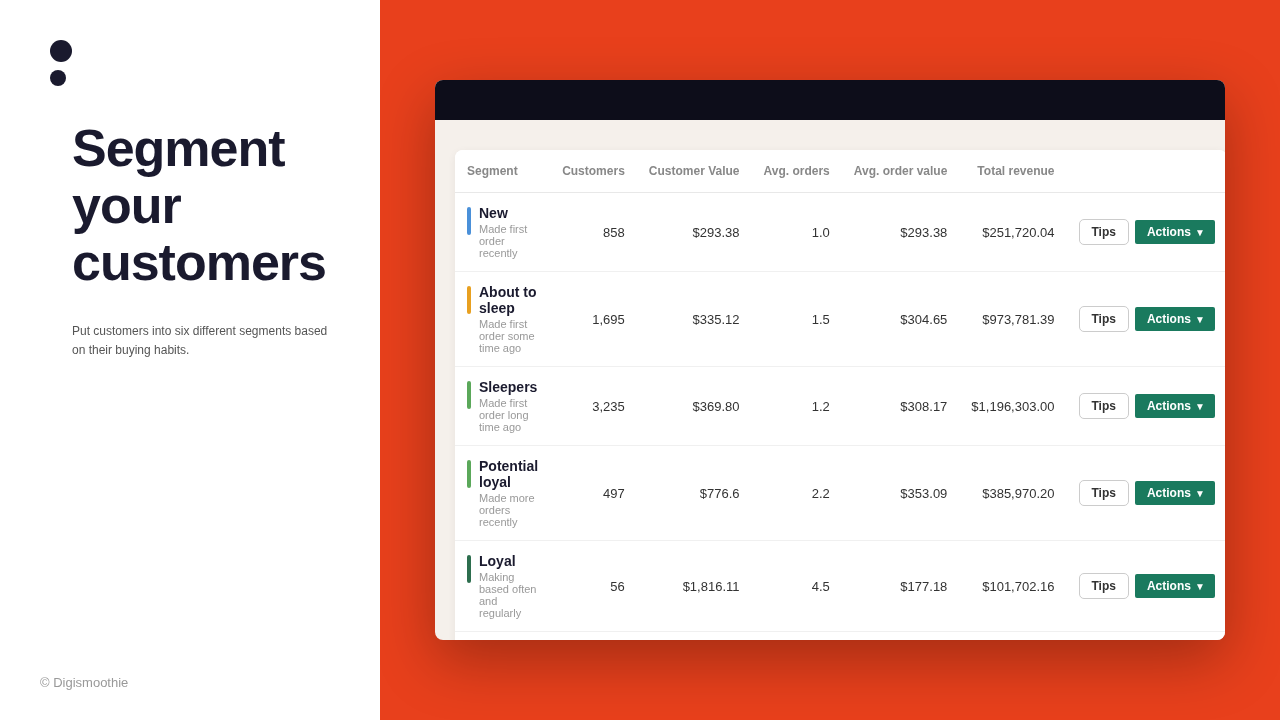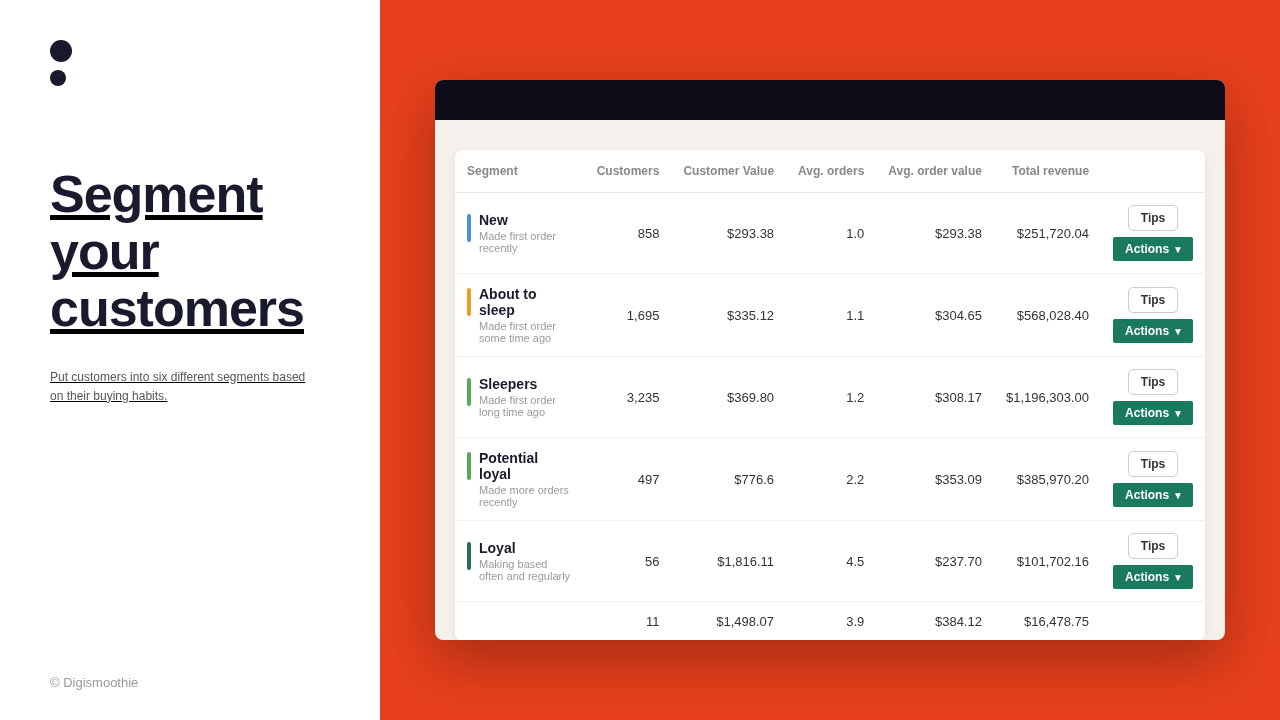--- a/index.html
+++ b/index.html
@@ -10,24 +10,23 @@
       font-family: 'Arial', sans-serif;
       display: flex;
     }
 
     
     .left-panel {
       width: 380px;
       height: 720px;
       background: #ffffff;
       display: flex;
-      flex-direction: column;
+      flex-direction: row;
       padding: 40px 50px;
       position: relative;
-      text-decoration: underline;
     }
 
     .logo-dots {
       display: flex;
       flex-direction: column;
       gap: 8px;
       margin-bottom: auto;
     }
     .dot {
       width: 22px;
@@ -59,21 +58,21 @@
     .subtext {
       font-size: 12px;
       color: #555;
       line-height: 1.6;
       max-width: 260px;
     }
 
     .footer-copy {
       position: absolute;
       bottom: 30px;
-      left: 50px;
+      left: 40px;
       font-size: 13px;
       color: #999;
     }
 
     
     .right-panel {
       width: 900px;
       height: 720px;
       background: #e8401c;
       display: flex;
@@ -179,21 +178,20 @@
       color: #999;
       margin-top: 2px;
     }
 
     .actions-cell {
       display: flex;
       align-items: center;
       justify-content: flex-end;
       gap: 6px;
       white-space: nowrap;
-      flex-direction: column;
     }
 
     .btn-tips {
       padding: 5px 12px;
       font-size: 12px;
       font-weight: 600;
       background: white;
       border: 1.5px solid #ccc;
       border-radius: 5px;
       cursor: pointer;
@@ -281,23 +279,23 @@
       <div class="segment-name-cell">
         <div class="segment-color-bar" style="background:#e8a020;"></div>
         <div>
           <div class="segment-label">About to sleep</div>
           <div class="segment-desc">Made first order some time ago</div>
         </div>
       </div>
     </td>
     <td>1,695</td>
     <td>$335.12</td>
-    <td>1.1</td>
+    <td>1.5</td>
     <td>$304.65</td>
-    <td>$568,028.40</td>
+    <td>$973,781.39</td>
     <td>
       <div class="actions-cell">
         <button class="btn-tips">Tips</button>
         <button class="btn-actions">
           Actions <span class="chevron">▼</span>
         </button>
       </div>
     </td>
   </tr>
             <tr>
@@ -354,21 +352,21 @@
         <div class="segment-color-bar" style="background:#2d6e4e;"></div>
         <div>
           <div class="segment-label">Loyal</div>
           <div class="segment-desc">Making based often and regularly</div>
         </div>
       </div>
     </td>
     <td>56</td>
     <td>$1,816.11</td>
     <td>4.5</td>
-    <td>$237.70</td>
+    <td>$177.18</td>
     <td>$101,702.16</td>
     <td>
       <div class="actions-cell">
         <button class="btn-tips">Tips</button>
         <button class="btn-actions">
           Actions <span class="chevron">▼</span>
         </button>
       </div>
     </td>
   </tr>

